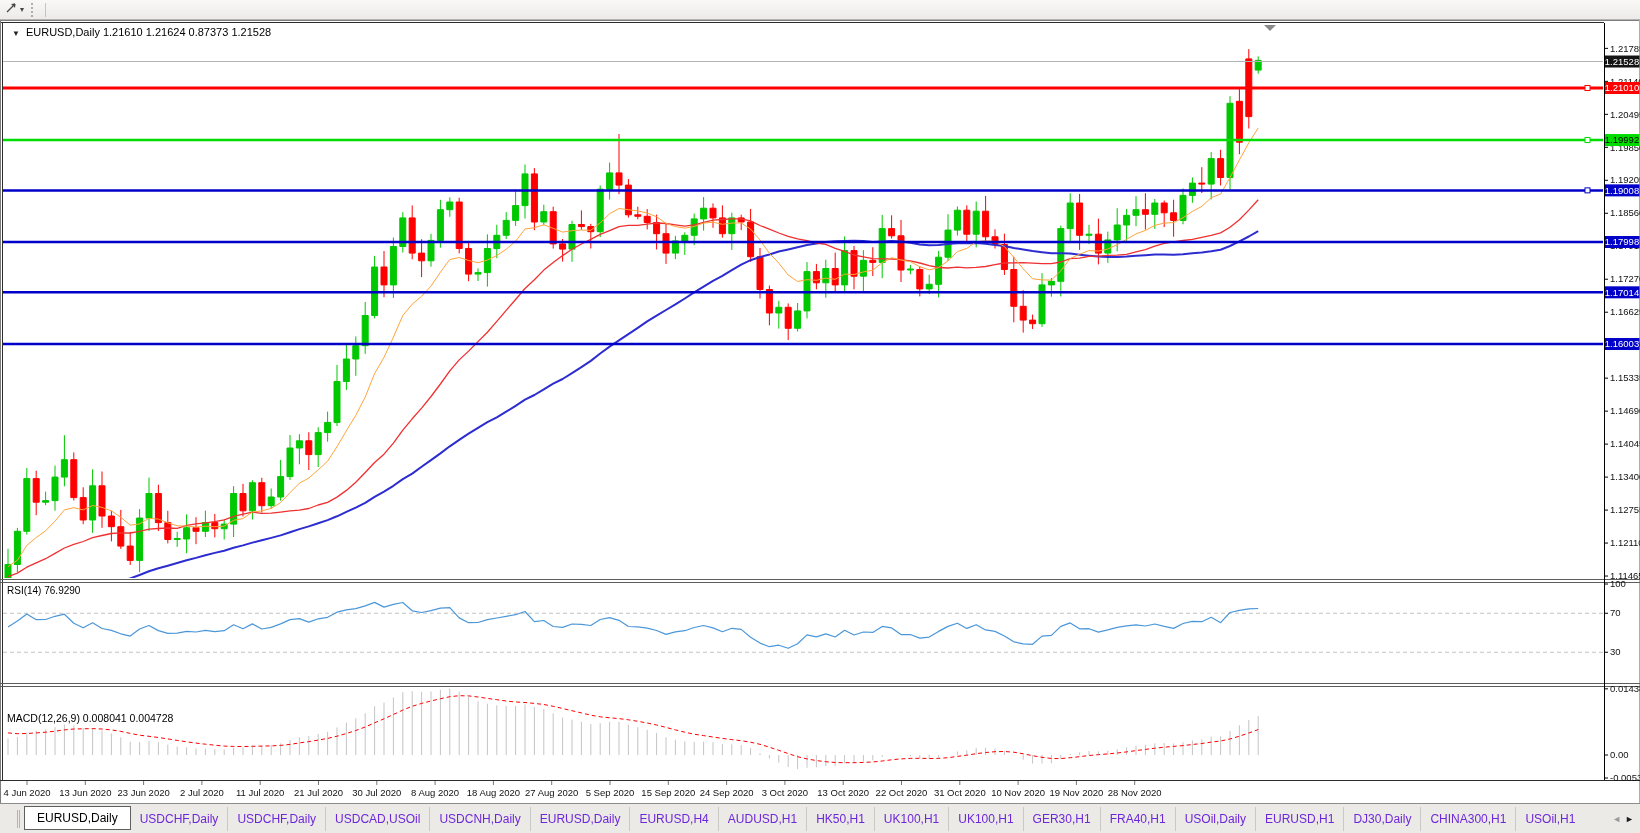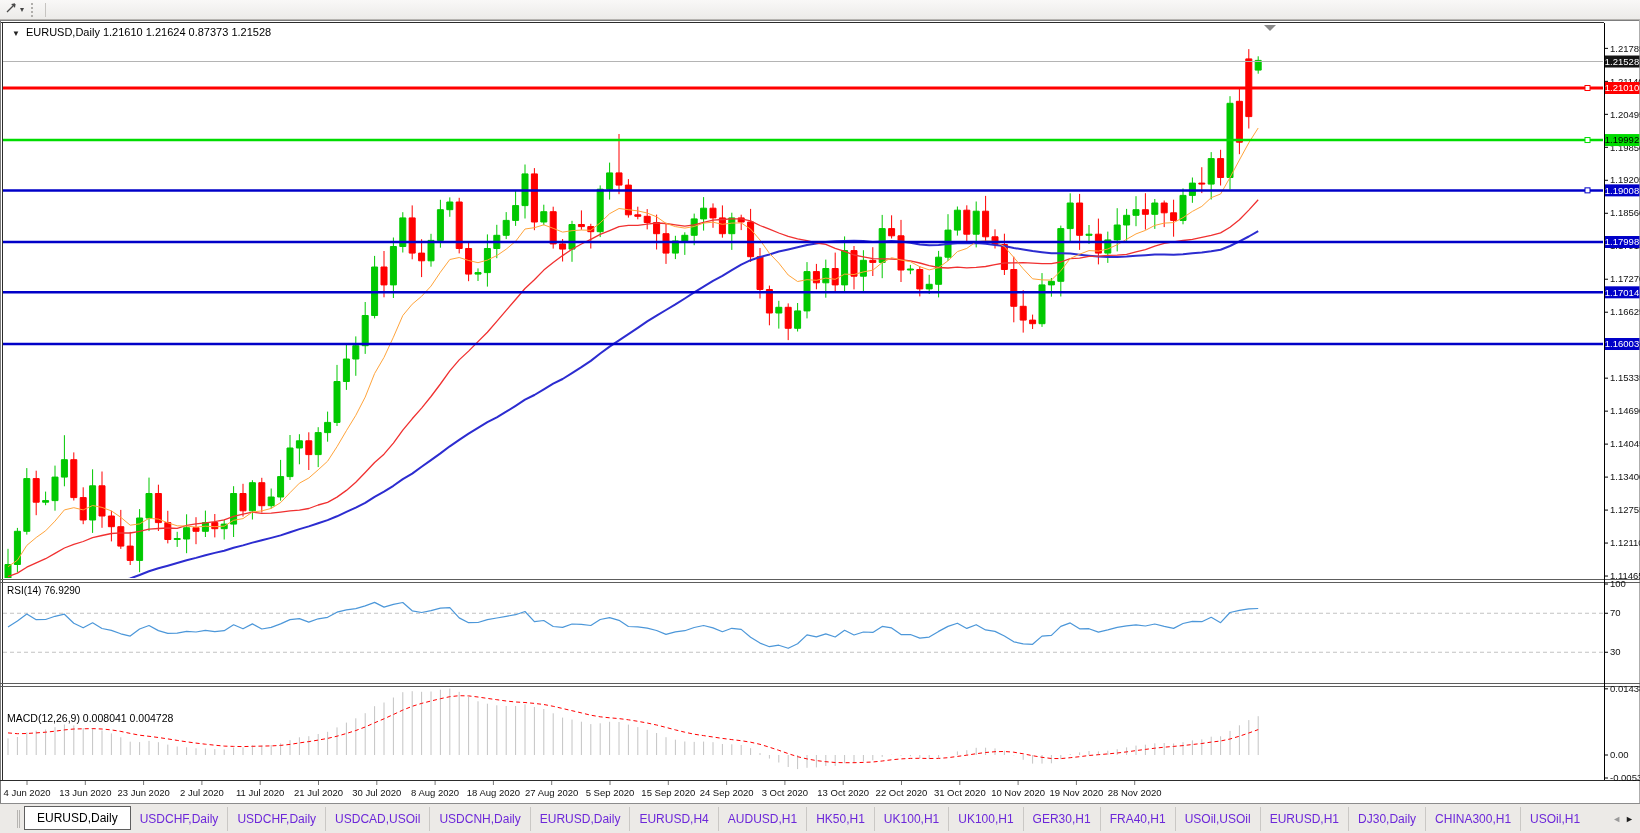--- a/index.html
+++ b/index.html
@@ -223,21 +223,21 @@
         <div class="tab">USDCAD,USOil</div>
         <div class="tab">USDCNH,Daily</div>
         <div class="tab">EURUSD,Daily</div>
         <div class="tab">EURUSD,H4</div>
         <div class="tab">AUDUSD,H1</div>
         <div class="tab">HK50,H1</div>
         <div class="tab">UK100,H1</div>
         <div class="tab">UK100,H1</div>
         <div class="tab">GER30,H1</div>
         <div class="tab">FRA40,H1</div>
-        <div class="tab">USOil,USOil</div>
+        <div class="tab">USOil,Daily</div>
         <div class="tab">EURUSD,H1</div>
         <div class="tab">DJ30,Daily</div>
         <div class="tab">CHINA300,H1</div>
         <div class="tab">USOil,H1</div>
       </div>
     <div class="tabscroll">
       <span class="sleft">◄</span>
       <span class="sright">►</span>
     </div>
   </div>

